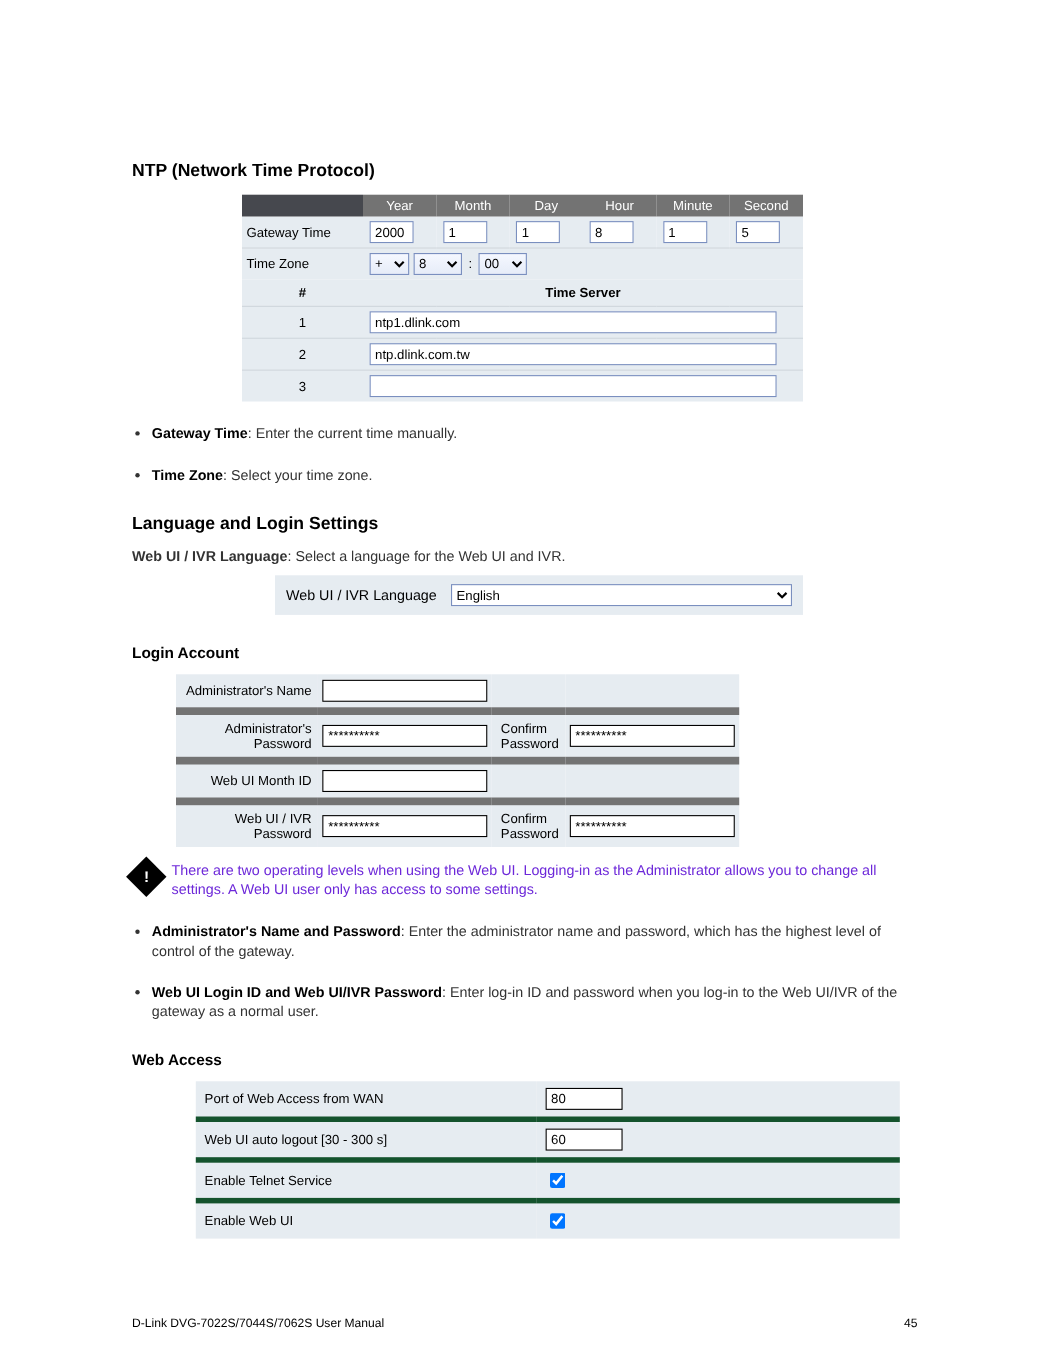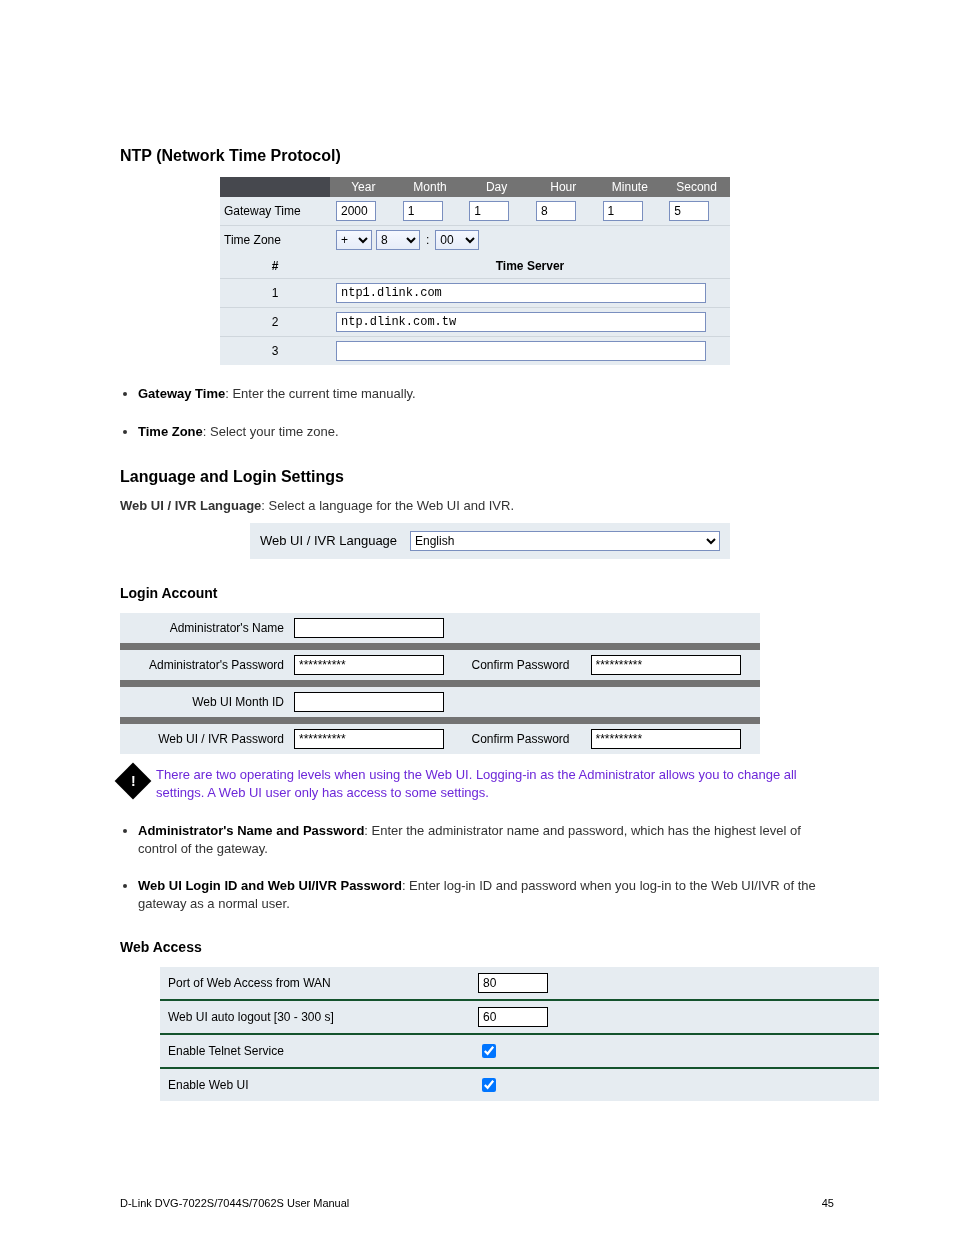--- a/index.html
+++ b/index.html
@@ -16,56 +16,56 @@
   table.ntp { border-collapse: collapse; width: 100%; font-size: 12px; }
   table.ntp td, table.ntp th { border: 0; }
   .ntp-header-row td { background: #737373; color: #fff; text-align: center; padding: 3px 0; font-weight: normal; border-right: 1px solid #fff; }
   .ntp-header-row td:first-child { background: #46484e; }
   .ntp-body-row td { background: #e6ecf1; padding: 4px 6px; vertical-align: middle; }
   .ntp-body-row td.label { text-align: left; padding-left: 4px; }
   .ntp-body-row td.center { text-align: center; }
   .ntp-body-row td.bordered { border-top: 1px solid #cfd6dc; }
   input.small-text { height: 20px; border: 1px solid #7a8fbf; font-size: 12px; padding: 0 4px; background: #fff; }
   input.w40 { width: 40px; }
-  input.wfull { width: 100%; font-family: Liberation Mono, monospace; }
+  input.wfull { width: 100%; }
   select.tiny { height: 20px; border: 1px solid #7a8fbf; font-size: 12px; background: linear-gradient(#f5f8ff,#e6ecf8); }
   select.tiny.w36 { width: 36px; }
   select.tiny.w44 { width: 44px; }
   .tz-group { display: inline-flex; align-items: center; gap: 4px; }
   .subhdr-row td { background: #e6ecf1; text-align: center; font-weight: bold; padding: 5px; border-top: 1px solid #cfd6dc; }
 
   
   ul.bullets { list-style: disc; margin: 10px 0 10px 18px; padding: 0; }
   ul.bullets li { margin: 20px 0; line-height: 1.35; color:#333; }
   ul.bullets li .term { font-weight: bold; color:#000; }
 
   
   .lang-wrap { margin-left: 130px; width: 480px; background: #e6ecf1; padding: 8px 10px; display: flex; align-items: center; justify-content: space-between; }
   select.wide { height: 20px; width: 310px; border: 1px solid #7a8fbf; background: #fff; font-size: 12px; }
 
   
-  .login-wrap { width: 640px; }
+  .login-wrap { margin-left: 40px; width: 512px; }
   table.login { width: 100%; border-collapse: collapse; font-size: 12px; }
   table.login td { background: #e6ecf1; padding: 5px 4px; vertical-align: middle; border-top: 7px solid #737373; }
   table.login tr:first-child td { border-top: 0; }
   table.login td.rlabel { text-align: right; padding-right: 6px; width: 170px; }
   table.login td.rlabel2 { text-align: left; padding-right: 6px; padding-left: 8px; }
   input.login-txt { height: 20px; border: 1px solid #000; font-size: 12px; padding: 0 4px; width: 150px; background:#fff; }
   input.login-txt.n { border: 1px solid #000; }
 
   
   .warn-row { display: flex; align-items: flex-start; gap: 10px; margin-top: 12px; }
   .warn-icon { width: 26px; height: 26px; transform: rotate(45deg); background: #000; display: flex; align-items: center; justify-content: center; flex-shrink: 0; margin-top: 2px; }
   .warn-icon span { transform: rotate(-45deg); color: #fff; font-weight: bold; font-size: 14px; }
   .warn-text { font-size: 13px; line-height: 1.4; color:#6d28d9; }
 
   
-  .access-wrap { margin-left: 40px; width: 719px; }
+  .access-wrap { margin-left: 58px; width: 640px; }
   table.access { width: 100%; border-collapse: collapse; font-size: 12px; }
-  table.access td { background: #e6ecf1; padding: 6px 8px; vertical-align: middle; border-top: 2px solid #14532d; }
+  table.access td { background: #e6ecf1; padding: 6px 8px; vertical-align: middle; border-top: 5px solid #14532d; }
   table.access tr:first-child td { border-top: 0; }
   table.access td.lbl { width: 310px; }
   input.access-txt { height: 20px; width: 70px; border: 1px solid #000; font-size: 12px; padding: 0 4px; background:#fff; }
   input.chk { width: 14px; height: 14px; }
 
   .colon { padding: 0 2px; }
 </style>
 </head>
 <body>
 <div class="page">

